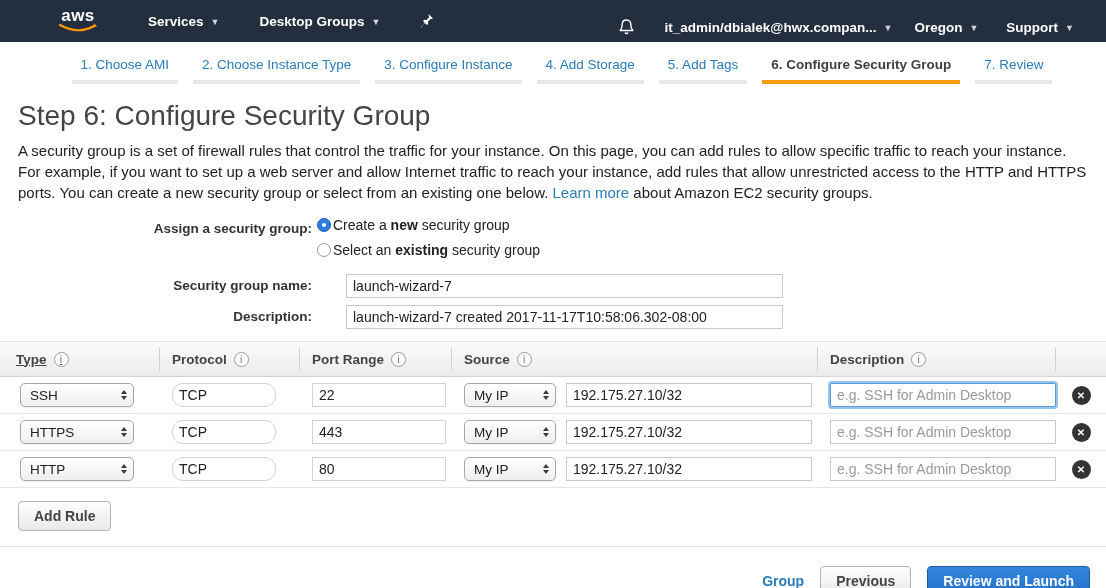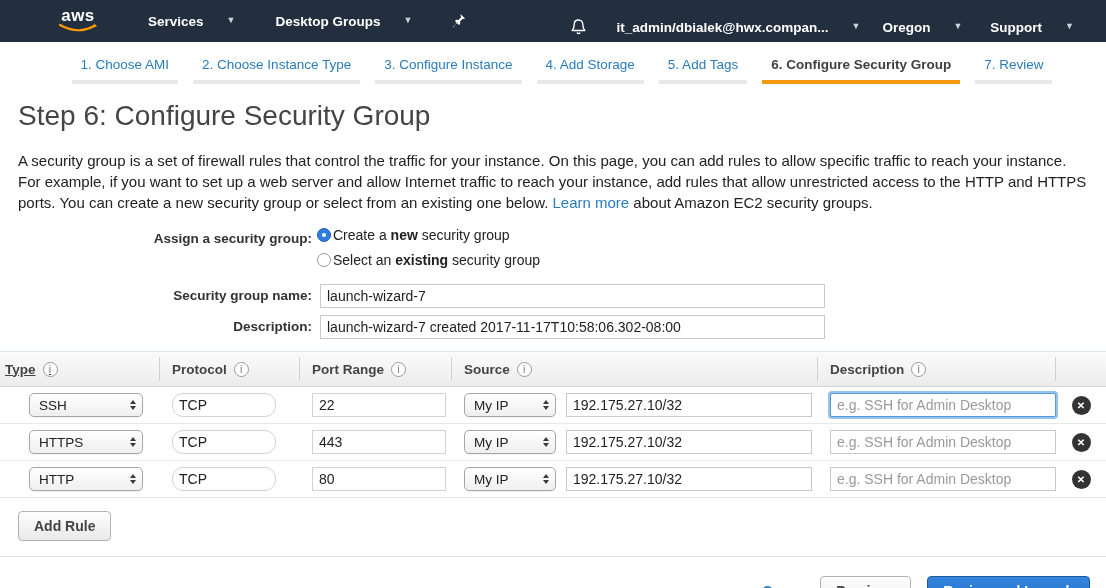--- a/index.html
+++ b/index.html
@@ -3,69 +3,69 @@
 <meta charset="utf-8">
 <style>
   * { box-sizing: border-box; margin: 0; padding: 0; }
   html,body { width:1106px; height:588px; overflow:hidden; background:#fff;
     font-family:"Liberation Sans", sans-serif; }
 
   
   .navbar { height:42px; background:#232f3e; display:flex; align-items:center; color:#fff; }
   .nav-logo { margin-left:58px; display:flex; flex-direction:column; align-items:center; cursor:pointer; }
   .nav-logo .aws-text { font-weight:bold; font-size:17px; letter-spacing:0.5px; line-height:15px; color:#fff; }
-  .nav-item { display:flex; align-items:flex-start; gap:23px; font-size:13.5px; font-weight:bold; color:#fff; cursor:pointer; }
+  .nav-item { display:flex; align-items:center; gap:7px; font-size:13.5px; font-weight:bold; color:#fff; cursor:pointer; }
   .nav-item.services { margin-left:50px; }
   .nav-item.resource-groups { margin-left:40px; }
   .nav-pin { margin-left:40px; cursor:pointer; display:flex; align-items:center; }
   .nav-right { margin-left:auto; display:flex; align-items:center;margin-top:12px; }
   .nav-bell { margin-right:30px; cursor:pointer; display:flex; align-items:center; }
   .nav-item.user { margin-right:22px; }
   .nav-item.region { margin-right:28px; }
   .nav-item.support { margin-right:32px; }
   .caret { font-size:9px; color:#cfd3d9; transform:translateY(1px); }
 
   
   .tabs { display:flex; gap:15px; padding:13px 0 0 18px;justify-content:center; }
   .tab { font-size:13.5px; color:#2a7cba; padding:2px 9px 8px 9px; border-bottom:4px solid #e8e8e8; cursor:pointer; white-space:nowrap; }
   .tab.active { color:#3f3f3f; font-weight:bold; border-bottom-color:#f5990e; cursor:default; }
 
   
-  .page-title { margin:16px 0 18px 18px; font-size:28px; font-weight:400; color:#444; }
+  .page-title { margin:16px 0 8px 18px; font-size:28px; font-weight:400; color:#444; }
   .intro { margin:2px 18px 0 18px; font-size:15px; line-height:21px; color:#222; max-width:1075px; }
   .link { color:#2a7cba; text-decoration:none; cursor:pointer; }
 
   
   .form-area { margin-top:14px; }
   .form-row { display:flex; align-items:flex-start; margin-bottom:7px; }
   .form-label { width:312px; text-align:right; font-size:13.5px; font-weight:bold; color:#333; padding-top:4px; flex-shrink:0; }
   .radio-group { margin-left:5px; }
   .radio-line { display:flex; align-items:center; margin-bottom:9px; cursor:pointer; }
   .radio { width:14px; height:14px; border-radius:50%; border:1px solid #9b9b9b; background:#fff; margin-right:2px; position:relative; flex-shrink:0; }
   .radio.checked { background:#2f7de1; border-color:#1f5fae; }
   .radio.checked::after { content:""; position:absolute; left:4px; top:4px; width:4px; height:4px; border-radius:50%; background:#fff; }
   .radio-text { font-size:14px; color:#222; }
   .txt { height:24px; border:1px solid #c9c9c9; font-size:14px; padding:0 6px; color:#222;
     font-family:"Liberation Sans", sans-serif; background:#fff; }
-  .sg-input { margin-left:8px; width:505px; }
+  .sg-input { margin-left:34px; width:437px; }
 
   
   .rules { margin-top:12px; }
   .thead { display:grid; grid-template-columns:160px 140px 152px 366px 238px 50px; height:36px; align-items:center;
     background:linear-gradient(#fbfbfb,#ececec); border-top:1px solid #dde4e9; border-bottom:1px solid #d4d4d4; }
   .th { font-size:13.5px; font-weight:bold; color:#444; padding-left:12px; display:flex; align-items:center; gap:7px;
     border-right:1px solid #d0d0d0; height:24px; }
-  .th:first-child { padding-left:5px;text-decoration:underline; }
+  .th:first-child { padding-left:16px;text-decoration:underline; }
   .th:last-child { border-right:none; }
   .info-icon { width:15px; height:15px; border-radius:50%; border:1px solid #999; color:#777; font-size:10.5px; font-weight:normal;
     display:inline-flex; align-items:center; justify-content:center; cursor:pointer; background:#fff; }
   .trow { display:grid; grid-template-columns:160px 140px 152px 366px 238px 50px; height:37px; align-items:center;
     border-bottom:1px solid #e7e7e7; }
   .cell { padding-left:12px; display:flex; align-items:center; }
-  .cell.type { padding-left:29px; }
+  .cell.type { padding-left:20px; }
   .sel { display:inline-flex; align-items:center; justify-content:space-between; border:1px solid #a6a6a6; border-radius:5px;
     background:linear-gradient(#fff,#efefef); height:24px; padding:0 6px 0 9px; font-size:13.5px; color:#222; cursor:pointer;
     box-shadow:0 1px 1px rgba(0,0,0,0.06); }
   .sel-type { width:114px; }
   .sel-source { width:92px; margin-right:10px; flex-shrink:0; }
   .arrows { display:flex; flex-direction:column; align-items:center; }
   .tri-up { width:0; height:0; border-left:3.5px solid transparent; border-right:3.5px solid transparent; border-bottom:4.5px solid #3a3a3a; margin-bottom:2px; }
   .tri-dn { width:0; height:0; border-left:3.5px solid transparent; border-right:3.5px solid transparent; border-top:4.5px solid #3a3a3a; }
   .proto-input { width:104px; border-color:#d3d3d3;border-radius:11px; }
   .port-input { width:134px; border-color:#d3d3d3; }

